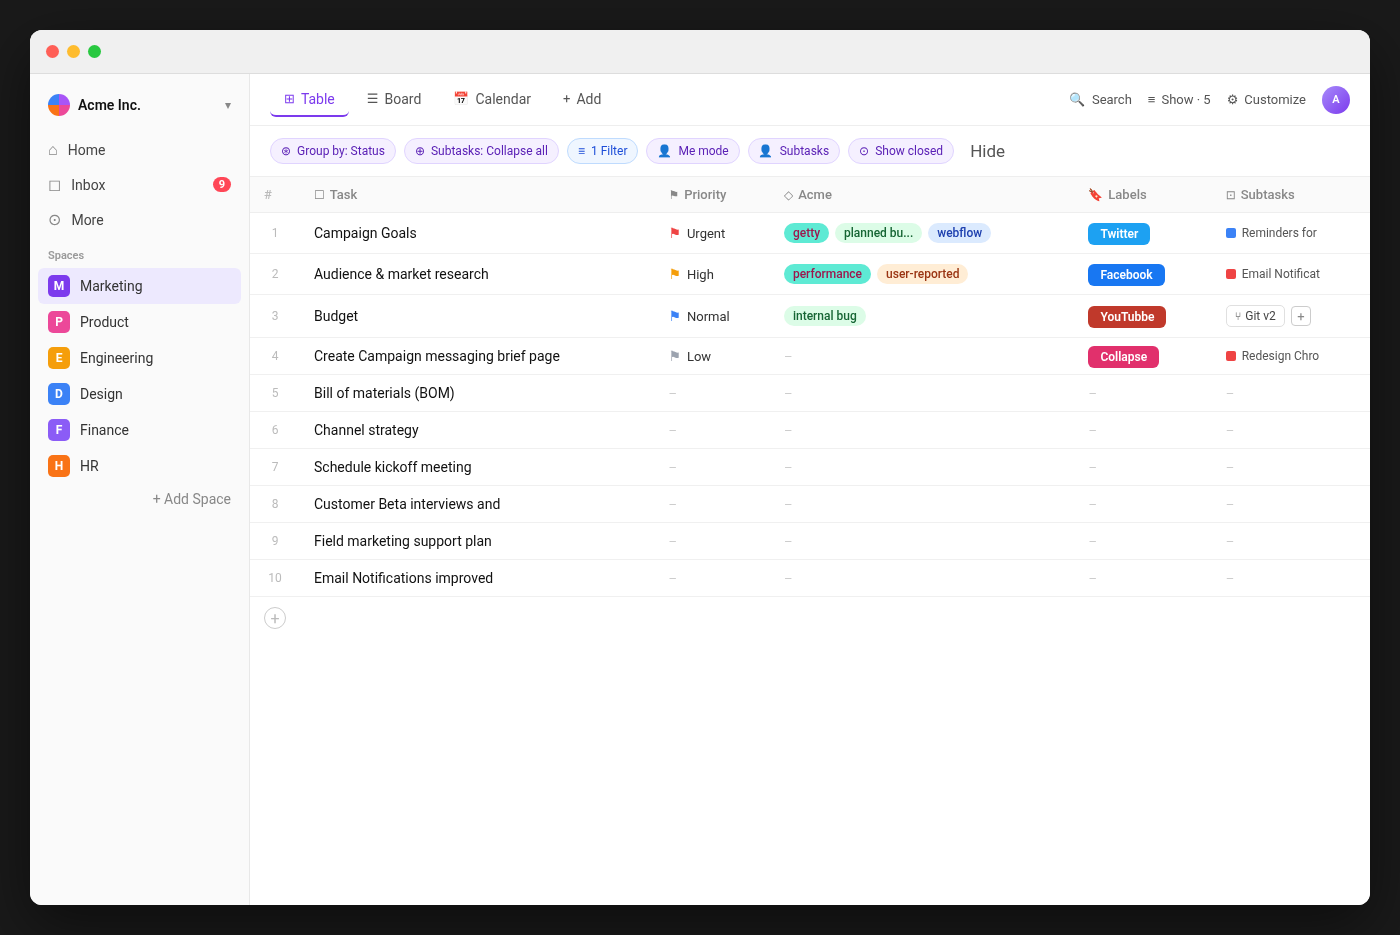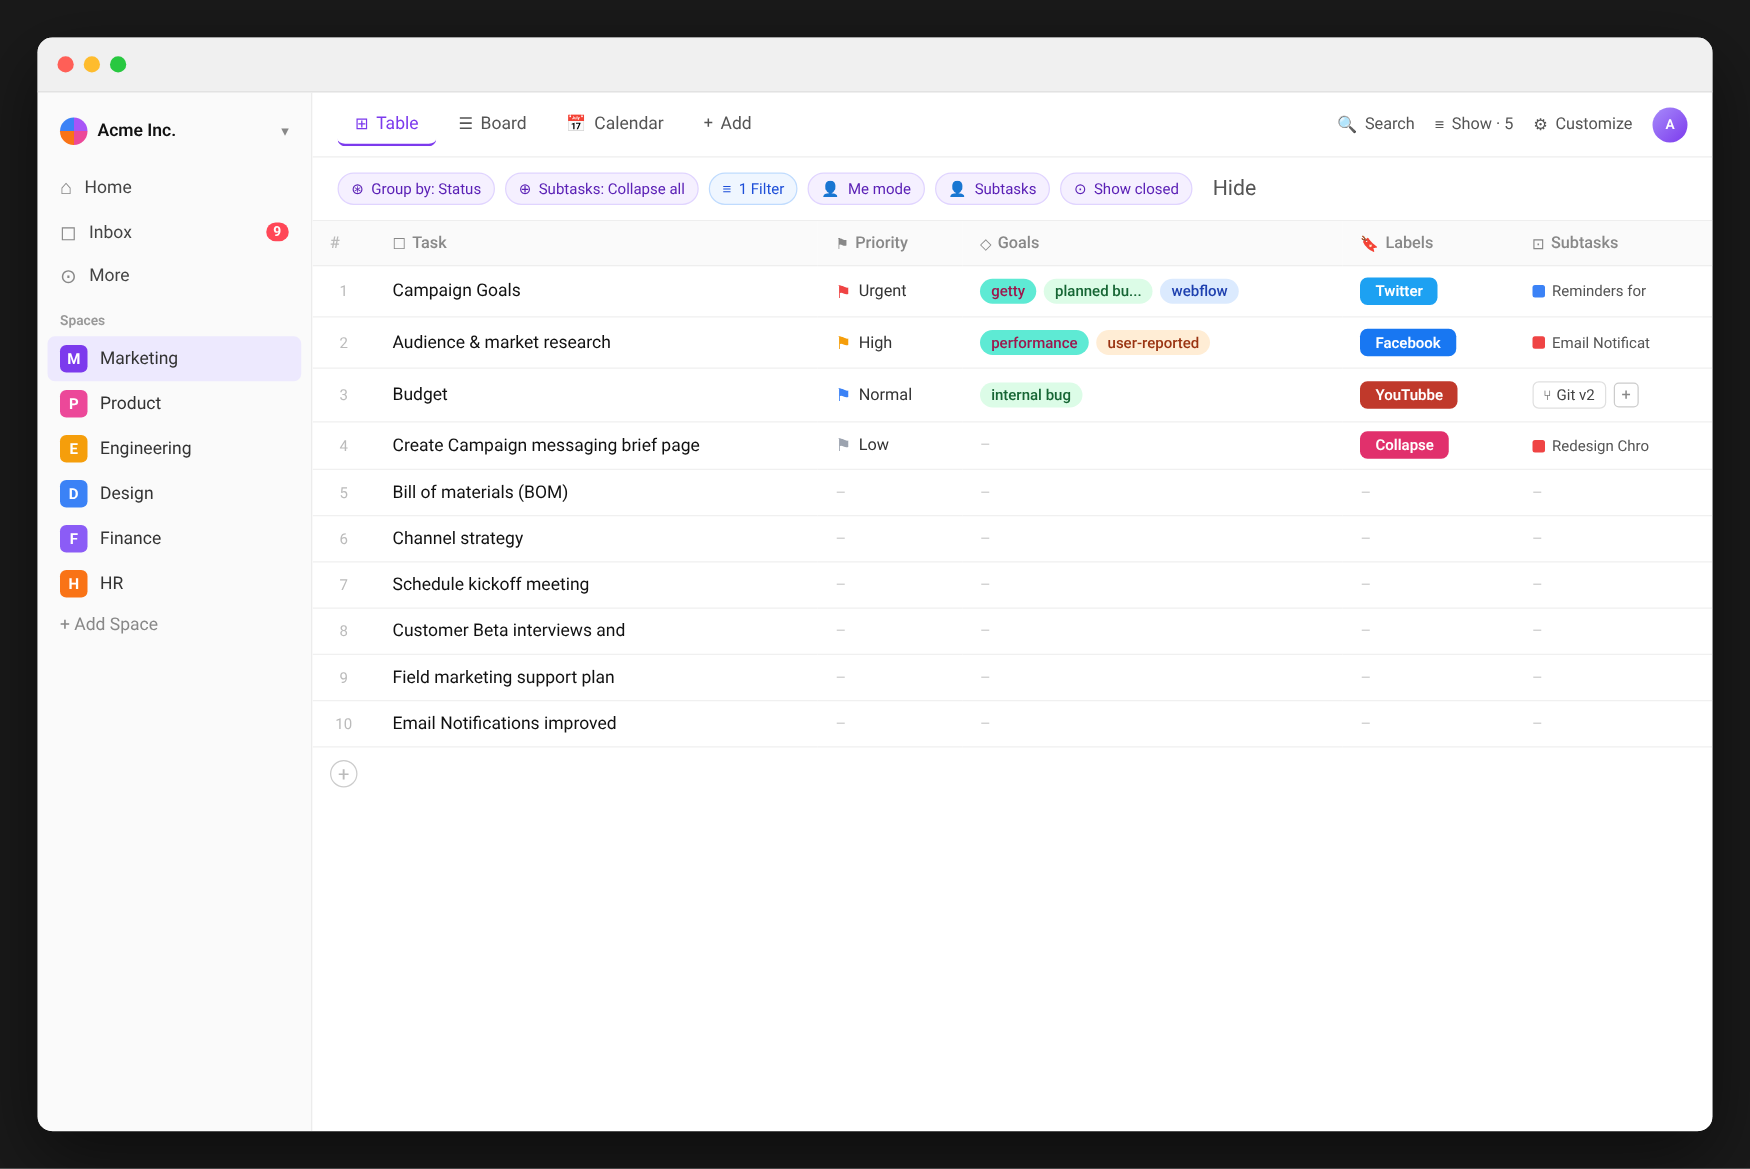--- a/index.html
+++ b/index.html
@@ -119,20 +119,21 @@
     }
     .add-space {
       display: flex;
       align-items: center;
       gap: 10px;
       padding: 7px 10px;
       font-size: 14px;
       color: #888;
       cursor: pointer;
       border-radius: 6px;
+      justify-content: flex-end;
     }
     
     .main {
       flex: 1;
       display: flex;
       flex-direction: column;
       overflow: hidden;
       background: #fff;
     }
     .topbar {
@@ -468,21 +469,21 @@
               </th>
               <th>
                 <div class="th-inner">
                   <span class="th-icon">⚑</span>
                   <span>Priority</span>
                 </div>
               </th>
               <th>
                 <div class="th-inner">
                   <span class="th-icon">◇</span>
-                  <span>Goals</span>
+                  <span>Acme</span>
                 </div>
               </th>
               <th>
                 <div class="th-inner">
                   <span class="th-icon">🔖</span>
                   <span>Labels</span>
                 </div>
               </th>
               <th>
                 <div class="th-inner">

